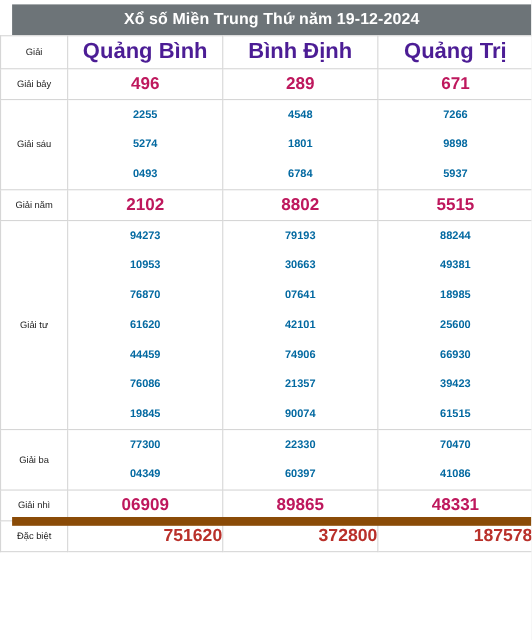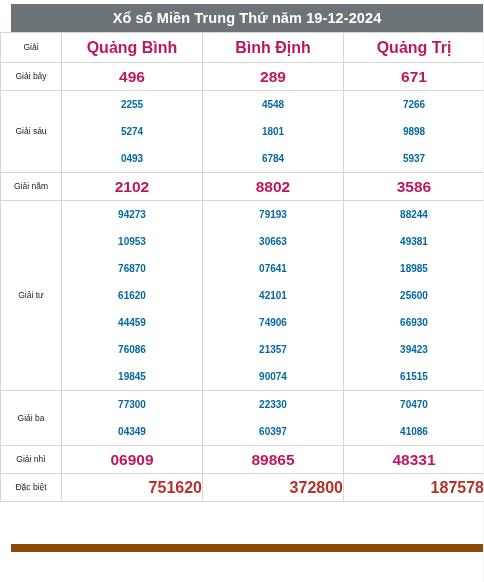--- a/index.html
+++ b/index.html
@@ -9,21 +9,21 @@
   }
   body {
     width: 484px;
     height: 582px;
     font-family: "Liberation Sans", "DejaVu Sans", sans-serif;
     overflow: hidden;
   }
 
   #lottery-widget {
     width: 484px;
-    height: 552px;
+    height: 478px;
     box-sizing: border-box;
     background: #ffffff;
     position: relative;
   }
 
   
   .title-bar {
     position: absolute;
     left: 11px;
     top: 4px;
@@ -65,23 +65,23 @@
   td.label {
     font-size: 8.5px;
     font-weight: normal;
     color: #1b1b1b;
     line-height: 1.25;
     padding: 2px 1px;
   }
 
   
   td.prov-head {
-    font-size: 16px;
-    font-weight: bold;
-    color: #be185d;
+    font-size: 20px;
+    font-weight: bold;
+    color: #4c1d95;
     height: 29px;
     line-height: 29px;
   }
 
   
   td.num {
     font-size: 15.5px;
     font-weight: bold;
     color: #be185d;
     height: 27px;
@@ -170,21 +170,21 @@
           <td class="num-stack">
             <span class="n">7266</span>
             <span class="n">9898</span>
             <span class="n">5937</span>
           </td>
         </tr>
         <tr>
           <td class="label">Giải năm</td>
           <td class="num">2102</td>
           <td class="num">8802</td>
-          <td class="num">3586</td>
+          <td class="num">5515</td>
         </tr>
         <tr>
           <td class="label">Giải tư</td>
           <td class="num-stack">
             <span class="n">94273</span>
             <span class="n">10953</span>
             <span class="n">76870</span>
             <span class="n">61620</span>
             <span class="n">44459</span>
             <span class="n">76086</span>

